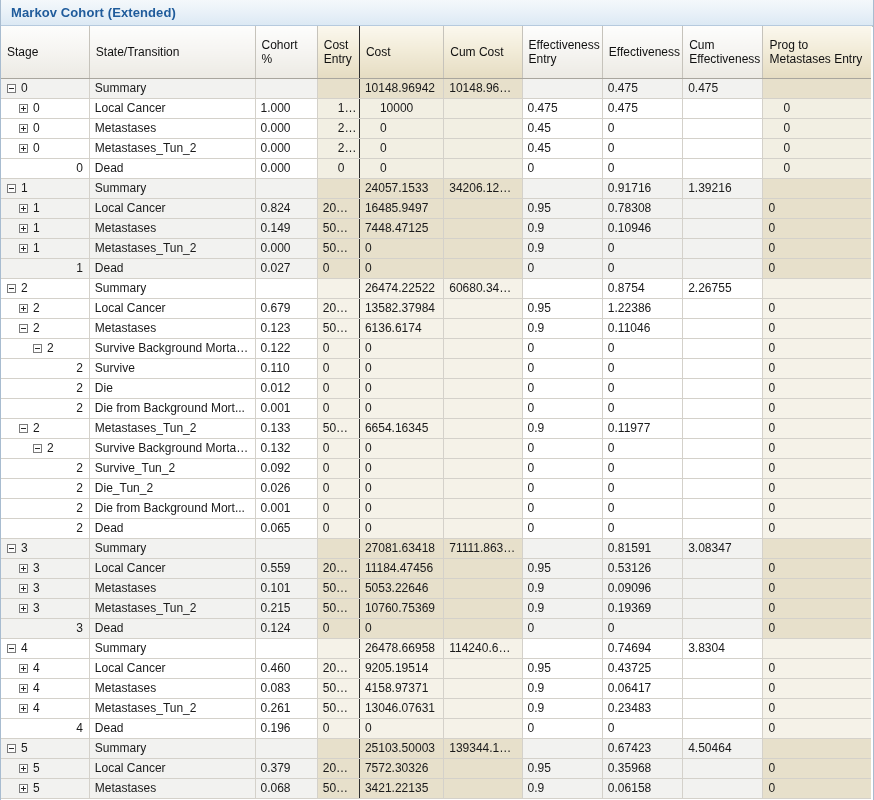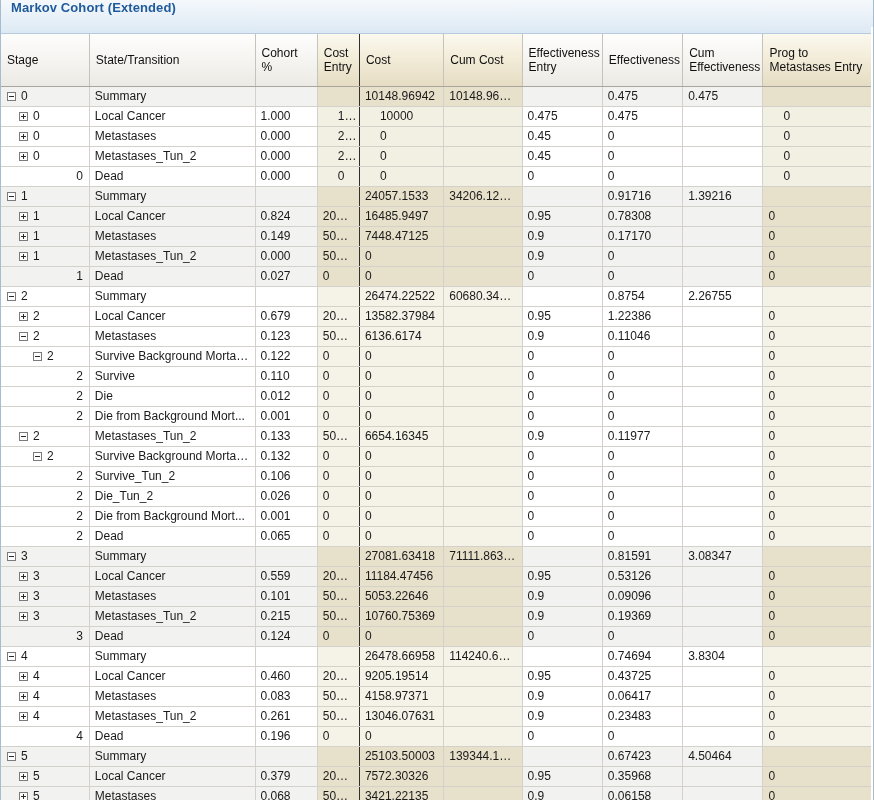--- a/index.html
+++ b/index.html
@@ -22,25 +22,26 @@
     box-sizing: border-box;
     border-left: 1px solid #a8bcd0;
     border-right: 1px solid #a8bcd0;
     background: #ffffff;
     position: relative;
     overflow: hidden;
   }
 
   
   .titlebar {
-    height: 34px;
+    height: 26px;
     box-sizing: border-box;
     background: linear-gradient(to bottom, #f4f8fb 0%, #e9f1f8 50%, #dce9f4 100%);
     border-bottom: 1px solid #b6cade;
     display: flex;
+    align-items: center;
     padding-left: 10px;
   }
   .titlebar .title {
     font-weight: bold;
     font-size: 13px;
     color: #1f5b9b;
     letter-spacing: 0.1px;
   }
 
   
@@ -344,21 +345,21 @@
                 <span class="toggle plus"></span>
                 <span class="stagenum">1</span>
               </div>
             </td>
             <td class="nowrapcell">Metastases</td>
             <td class="nowrapcell">0.149</td>
             <td class="khaki costentry nowrapcell">50000</td>
             <td class="khaki nowrapcell">7448.47125</td>
             <td class="khaki nowrapcell"></td>
             <td class="nowrapcell">0.9</td>
-            <td class="nowrapcell">0.17170</td>
+            <td class="nowrapcell">0.10946</td>
             <td class="nowrapcell"></td>
             <td class="khaki nowrapcell">0</td>
           </tr>
           <tr class="r-alt">
             <td class="stage">
               <div class="stagewrap ind1">
                 <span class="toggle plus"></span>
                 <span class="stagenum">1</span>
               </div>
             </td>
@@ -538,21 +539,21 @@
             <td class="nowrapcell"></td>
             <td class="khaki nowrapcell">0</td>
           </tr>
           <tr class="r-light">
             <td class="stage">
               <div class="stagewrap ind3" style="justify-content: flex-end;">
                 <span class="stagenum">2</span>
               </div>
             </td>
             <td class="nowrapcell">Survive_Tun_2</td>
-            <td class="nowrapcell">0.106</td>
+            <td class="nowrapcell">0.092</td>
             <td class="khaki costentry nowrapcell">0</td>
             <td class="khaki nowrapcell">0</td>
             <td class="khaki nowrapcell"></td>
             <td class="nowrapcell">0</td>
             <td class="nowrapcell">0</td>
             <td class="nowrapcell"></td>
             <td class="khaki nowrapcell">0</td>
           </tr>
           <tr class="r-light">
             <td class="stage">

